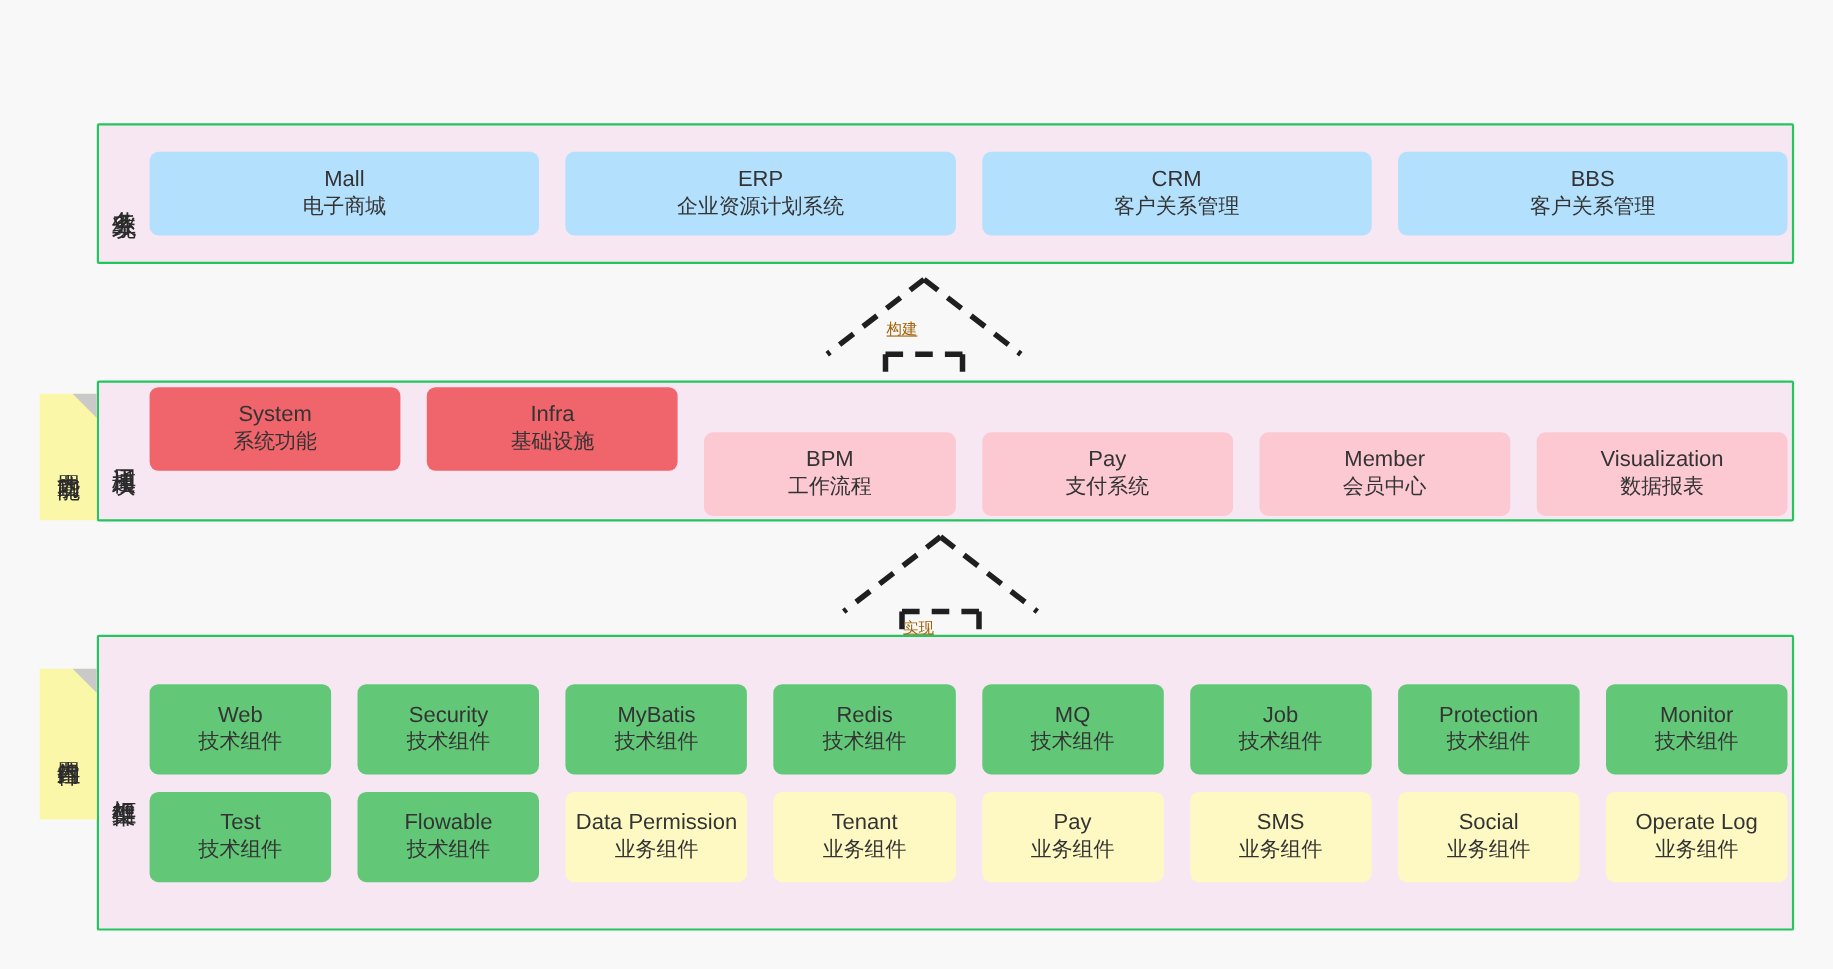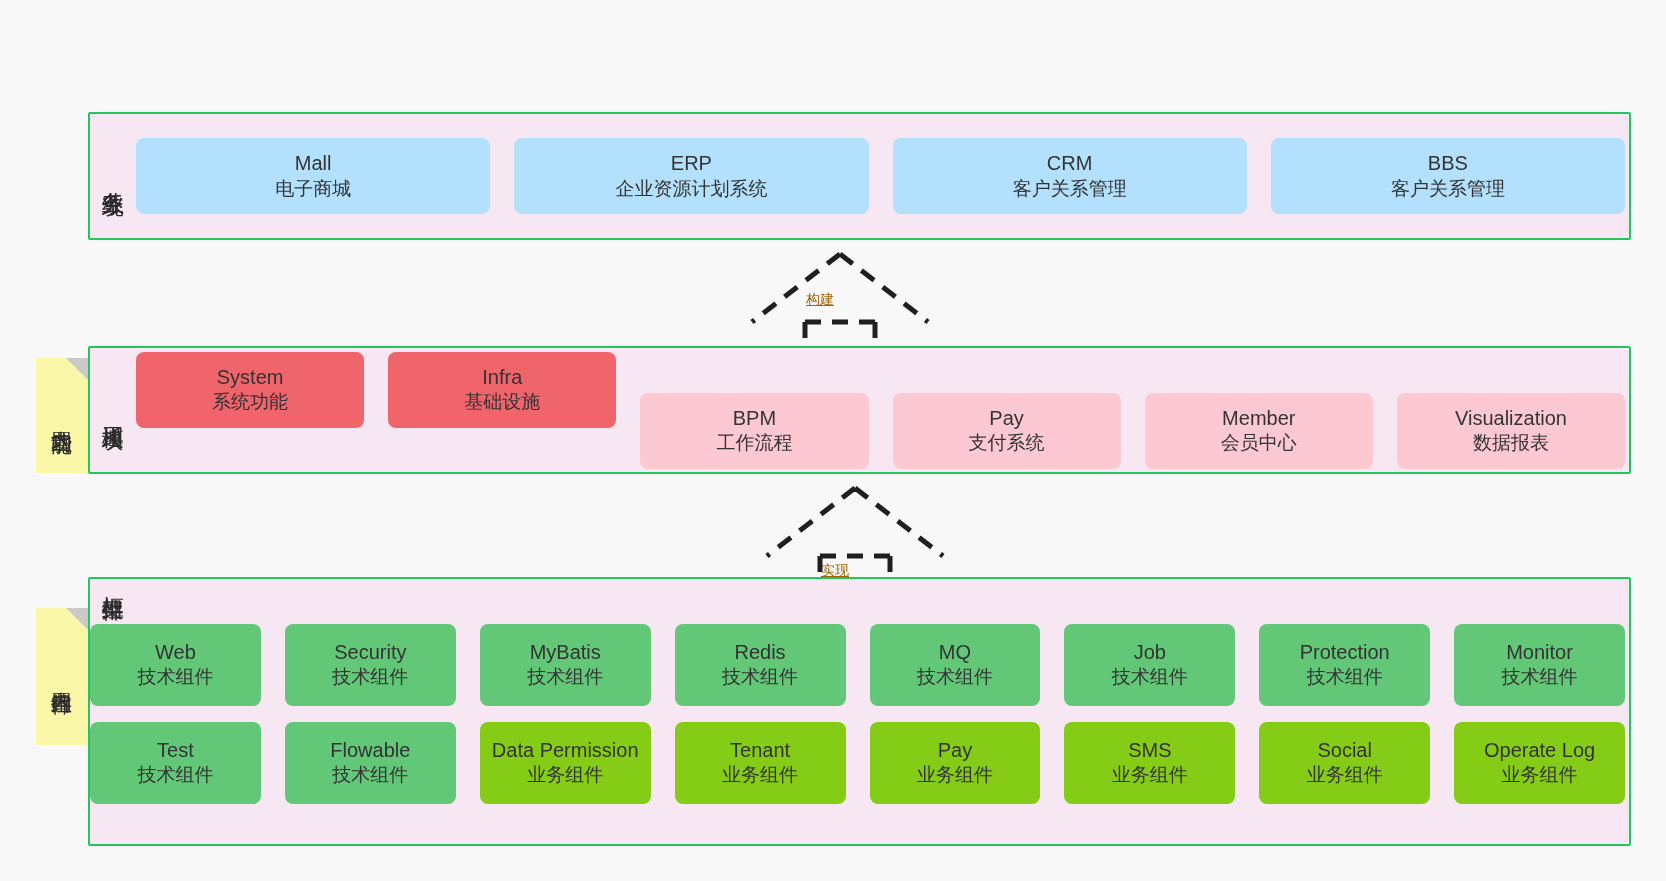--- a/index.html
+++ b/index.html
@@ -80,39 +80,39 @@
     color: #333333;
     overflow: hidden;
   }
   .card .en { font-size: 20px; }
   .card .cn { font-size: 19px; }
 
   .c-blue        { background: #b3e0fc; }
   .c-red         { background: #f0646b; }
   .c-pink        { background: #fcc9d2; margin-top: 41px; }
   .c-green       { background: #62c878; }
-  .c-lightgreen  { background: #84cc16; }
+  .c-lightgreen  { background: #fef9c3; }
 
   
   #layer-business {
     left: 88px;  top: 112px;
     width: 1543px; height: 128px;
   }
   #layer-business .card { height: 76px; }
 
   
   #layer-common {
     left: 88px;  top: 346px;
     width: 1543px; height: 128px;
   }
 
   
   #layer-framework {
     left: 88px;  top: 577px;
-    width: 1543px; height: 269px; flex-direction: column;
+    width: 1543px; height: 269px;
   }
   #layer-framework .card { height: 82px; }
   #layer-framework .layer-body { gap: 16px; }
 
   
   .note {
     position: absolute;
     width: 52px;
     background: #fbf7a8;
     color: #2b2b2b;

